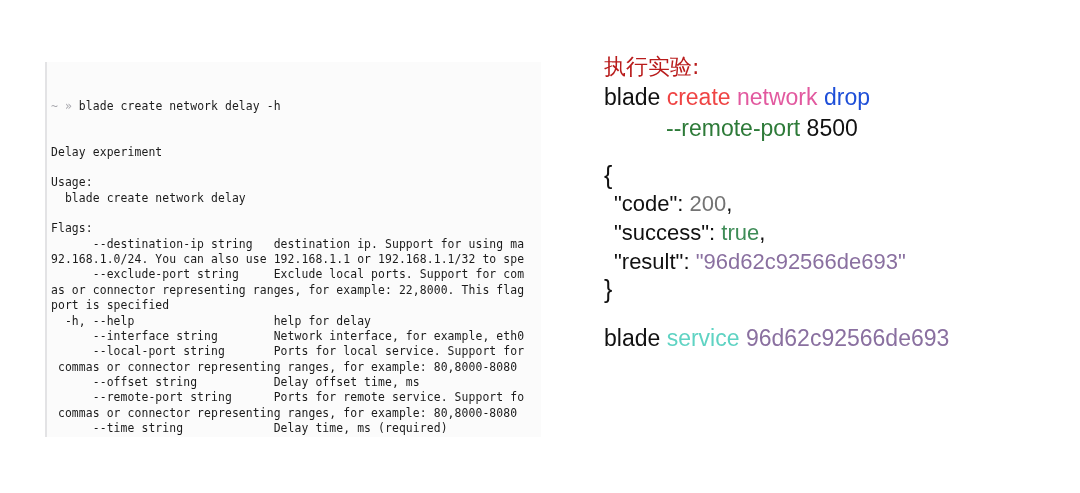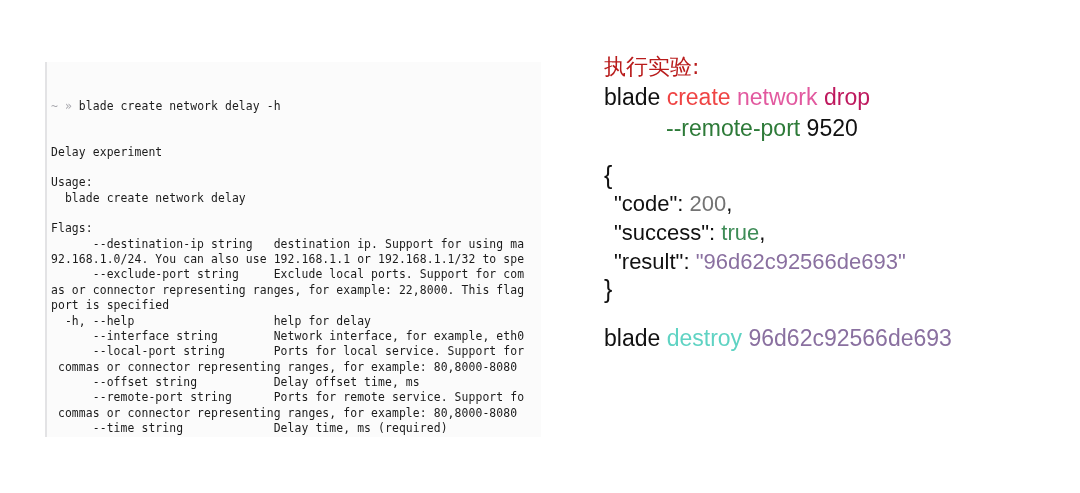--- a/index.html
+++ b/index.html
@@ -75,21 +75,21 @@
     line-height: 29px;
     color: #111111;
     white-space: pre;
     font-family: "Liberation Sans", sans-serif;
   }
   .json-line.brace { font-size: 25px; line-height: 27px; }
   .json-line.indent { padding-left: 10px; }
 
   .tok-create  { color: #ef4444; text-align: center; }
   .tok-network { color: #e2599f; }
-  .tok-drop    { color: #be185d; margin-top: 48px; }
+  .tok-drop    { color: #1d4ed8; margin-top: 48px; }
   .tok-flag    { color: #2d7a38; }
   .tok-num     { color: #111111; }
   .tok-code    { color: #737373; }
   .tok-true    { color: #3e8c57; }
   .tok-uid     { color: #8a70a0; }
   .tok-destroy { color: #5fd3c3; }
 
   .sp-exec-to-ret { height: 18px; }
   .sp-ret-to-rec  { height: 20px; }
 </style>
@@ -100,32 +100,32 @@
   <div id="terminal-lines">
     <div class="tline"><span class="prompt-mark">~ »</span><span> </span><span>blade create network delay -h</span></div>
   <div class="tline">Delay experiment</div><div class="tline blank"> </div><div class="tline">Usage:</div><div class="tline">  blade create network delay</div><div class="tline blank"> </div><div class="tline">Flags:</div><div class="tline">      --destination-ip string   destination ip. Support for using ma</div><div class="tline">92.168.1.0/24. You can also use 192.168.1.1 or 192.168.1.1/32 to spe</div><div class="tline">      --exclude-port string     Exclude local ports. Support for com</div><div class="tline">as or connector representing ranges, for example: 22,8000. This flag</div><div class="tline">port is specified</div><div class="tline">  -h, --help                    help for delay</div><div class="tline">      --interface string        Network interface, for example, eth0</div><div class="tline">      --local-port string       Ports for local service. Support for</div><div class="tline"> commas or connector representing ranges, for example: 80,8000-8080</div><div class="tline">      --offset string           Delay offset time, ms</div><div class="tline">      --remote-port string      Ports for remote service. Support fo</div><div class="tline"> commas or connector representing ranges, for example: 80,8000-8080</div><div class="tline">      --time string             Delay time, ms (required)</div><div class="tline">      --timeout string          set timeout for experiment</div></div>
 </div>
 
 <div id="right-panel">
 
   <div class="section">
     <div class="zh-heading">执行实验:</div>
     <div class="cmd-line"><span>blade</span><span> </span><span class="tok-create">create</span><span> </span><span class="tok-network">network</span><span> </span><span class="tok-drop">drop</span></div>
-    <div class="cmd-line indent"><span class="tok-flag">--remote-port</span><span> </span><span class="tok-num">9520</span></div>
+    <div class="cmd-line indent"><span class="tok-flag">--remote-port</span><span> </span><span class="tok-num">8500</span></div>
   </div>
 
   <div class="sp-exec-to-ret"></div>
 
   <div class="section">
     <div class="json-line brace">{</div>
     <div class="json-line indent"><span>"code":</span><span> </span><span class="tok-code">200</span><span>,</span></div>
     <div class="json-line indent"><span>"success":</span><span> </span><span class="tok-true">true</span><span>,</span></div>
     <div class="json-line indent"><span>"result":</span><span> </span><span class="tok-uid">"96d62c92566de693"</span><span></span></div>
     <div class="json-line brace">}</div>
   </div>
 
   <div class="sp-ret-to-rec"></div>
 
   <div class="section">
-    <div class="cmd-line"><span>blade</span><span> </span><span class="tok-destroy">destroy</span><span> </span><span class="tok-uid">96d62c92566de693</span></div>
+    <div class="cmd-line"><span>blade</span><span> </span><span class="tok-destroy">service</span><span> </span><span class="tok-uid">96d62c92566de693</span></div>
   </div>
 
 </div>
 
 </body></html>

